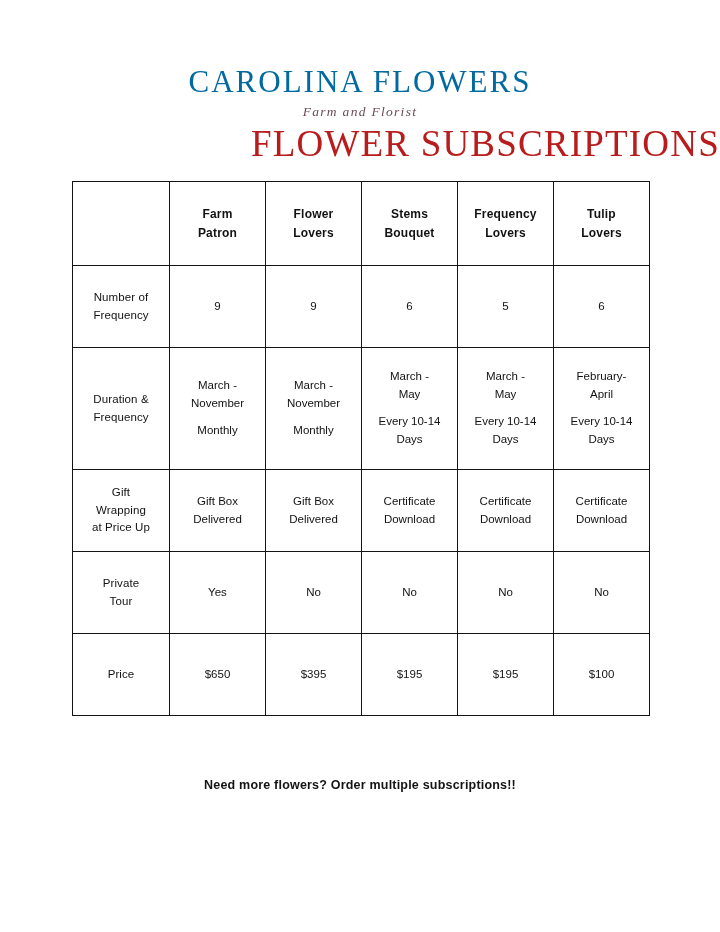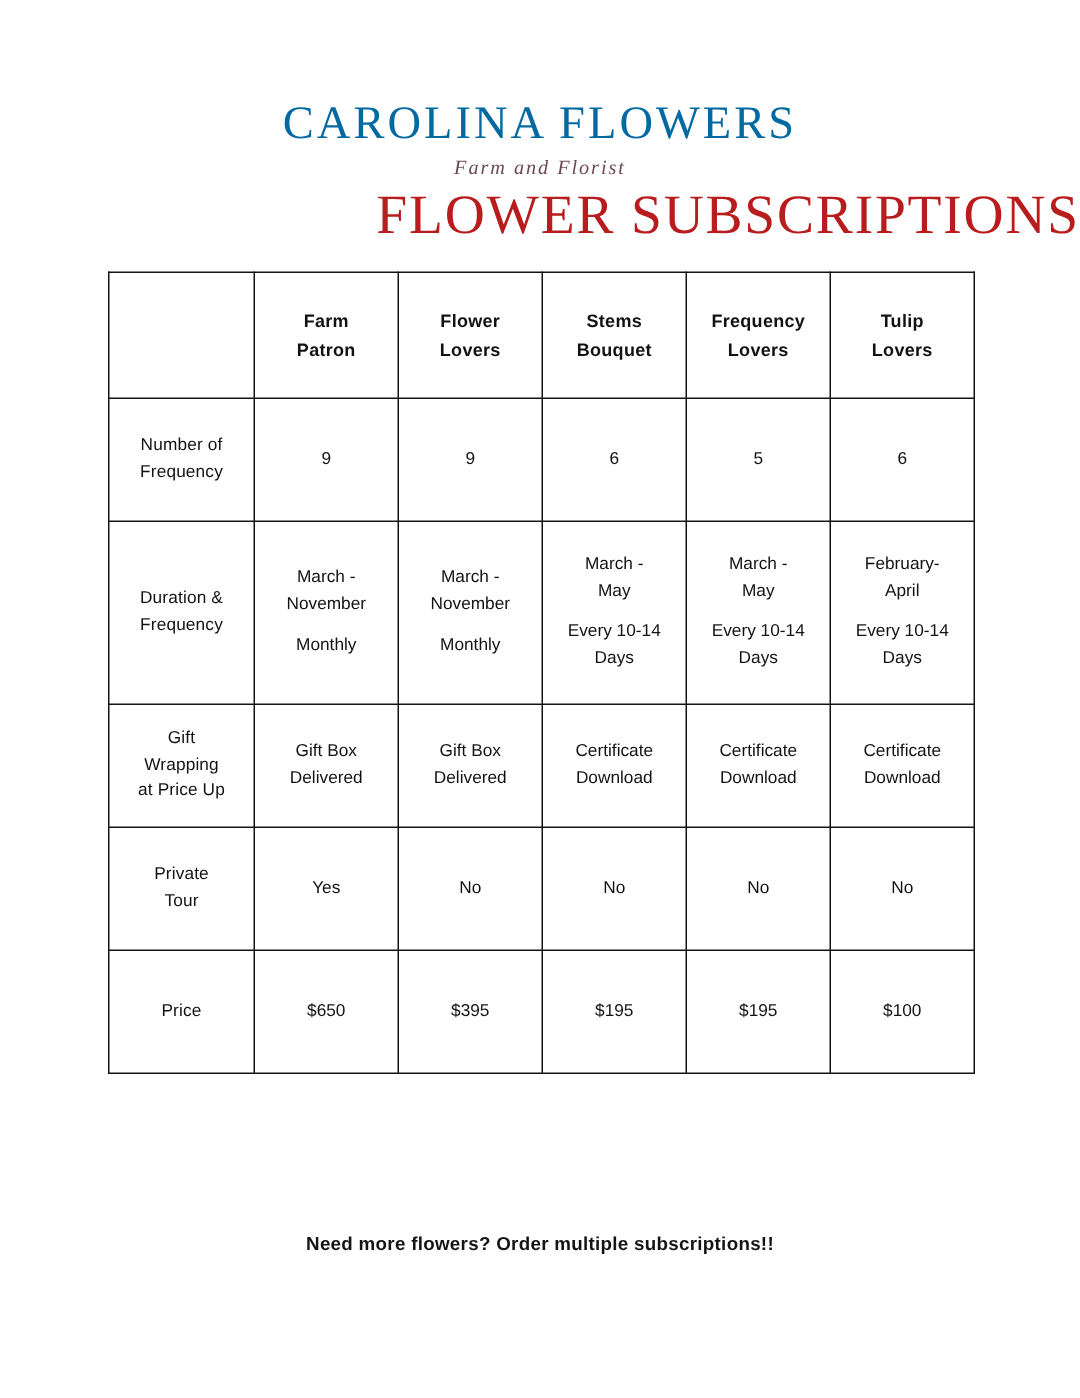--- a/index.html
+++ b/index.html
@@ -87,21 +87,21 @@
   tr.r-stems td { height: 82px; }
   tr.r-gift td { height: 82px; }
   tr.r-tour td { height: 82px; }
   tr.r-price td { height: 82px; text-align: center; }
   .cellline { display: block; }
   .cellgap { display: block; height: 9px; }
   .footnote {
     position: absolute;
     left: 0;
     right: 0;
-    top: 822px;
+    top: 778px;
     text-align: center;
     font-size: 12.5px;
     font-weight: bold;
     color: #141414;
     letter-spacing: 0.2px;
   }
 </style>
 </head>
 <body>
 

